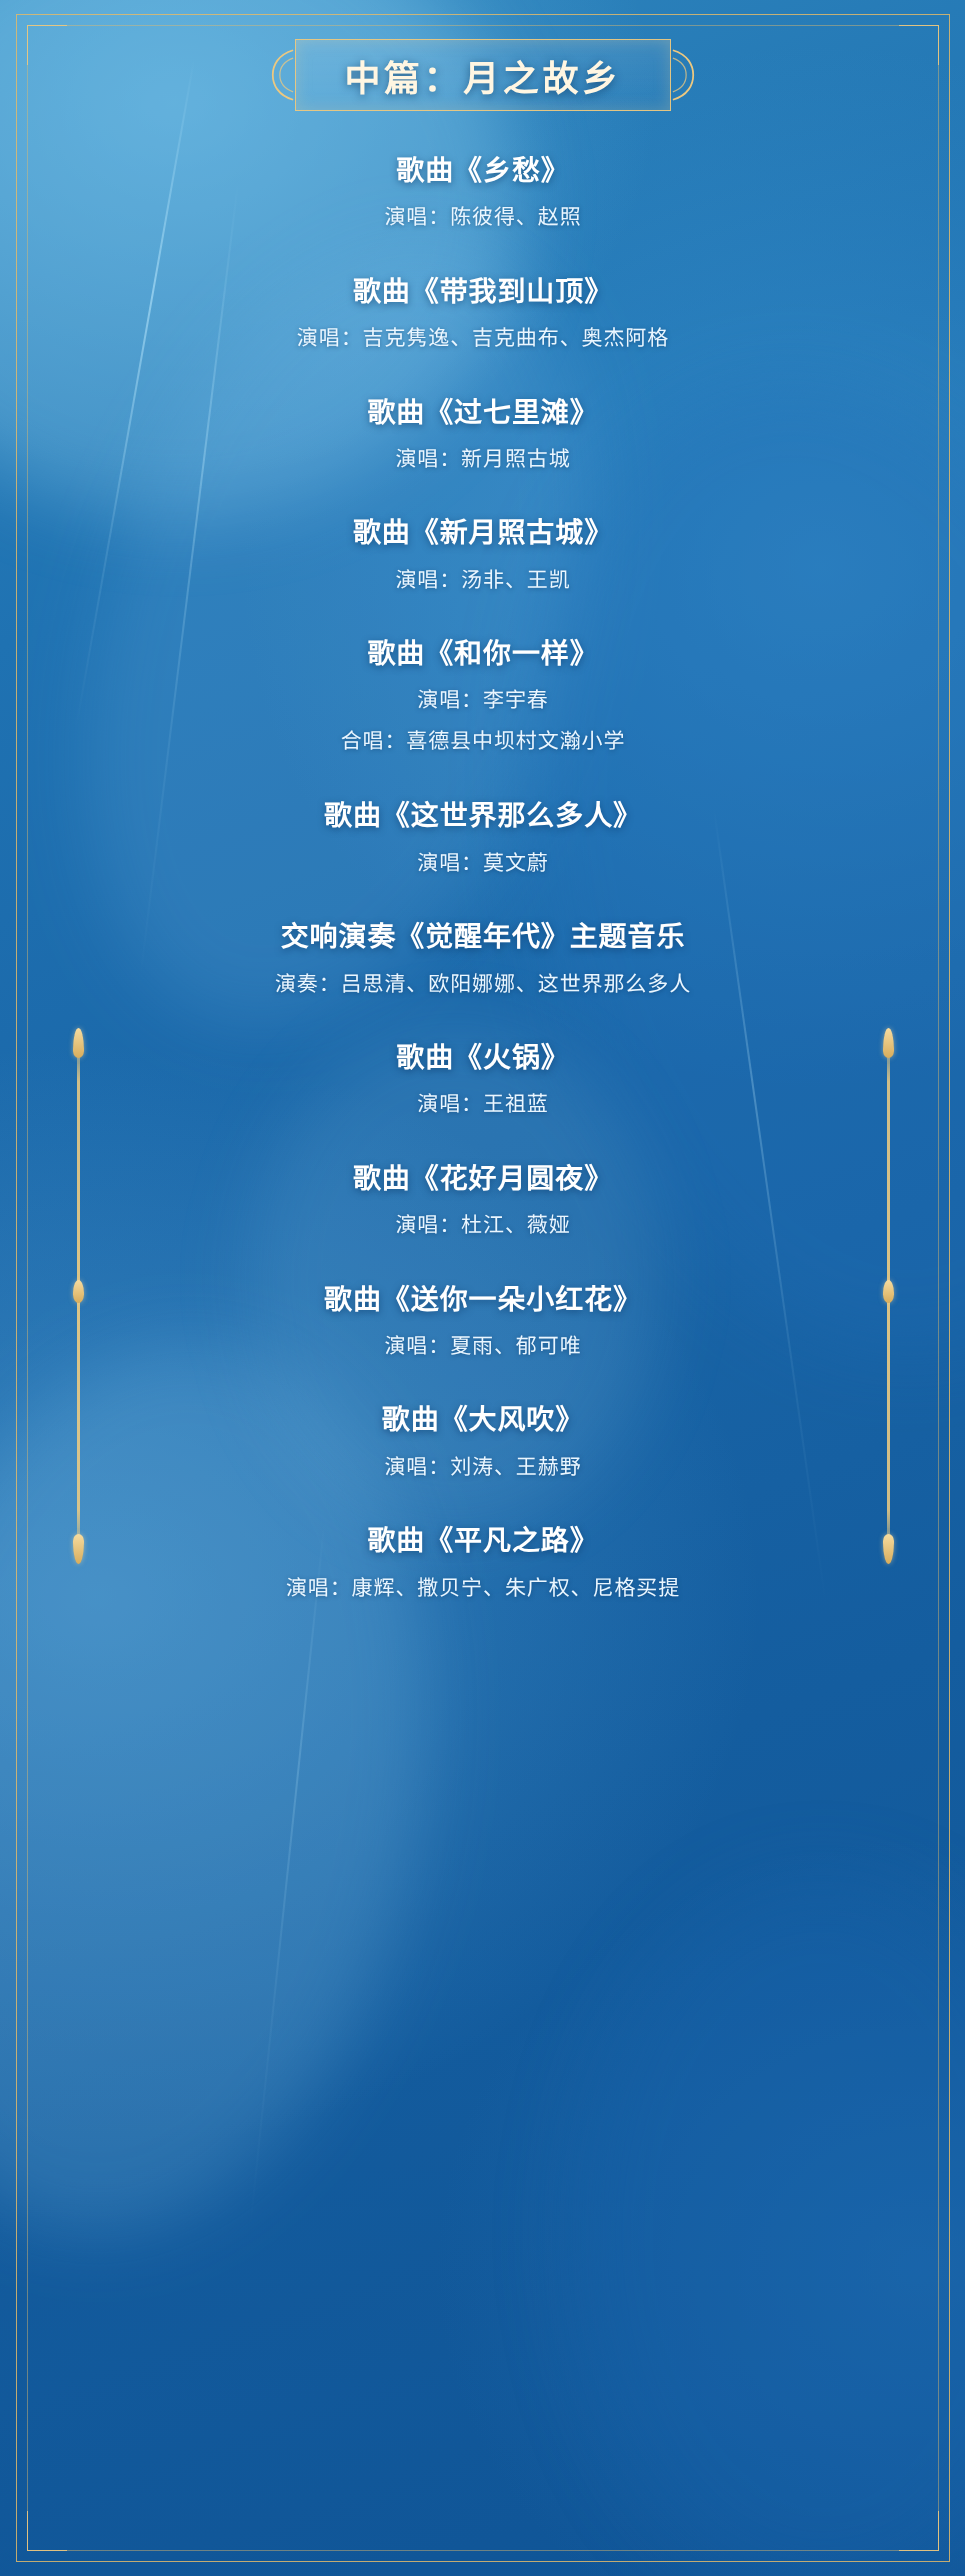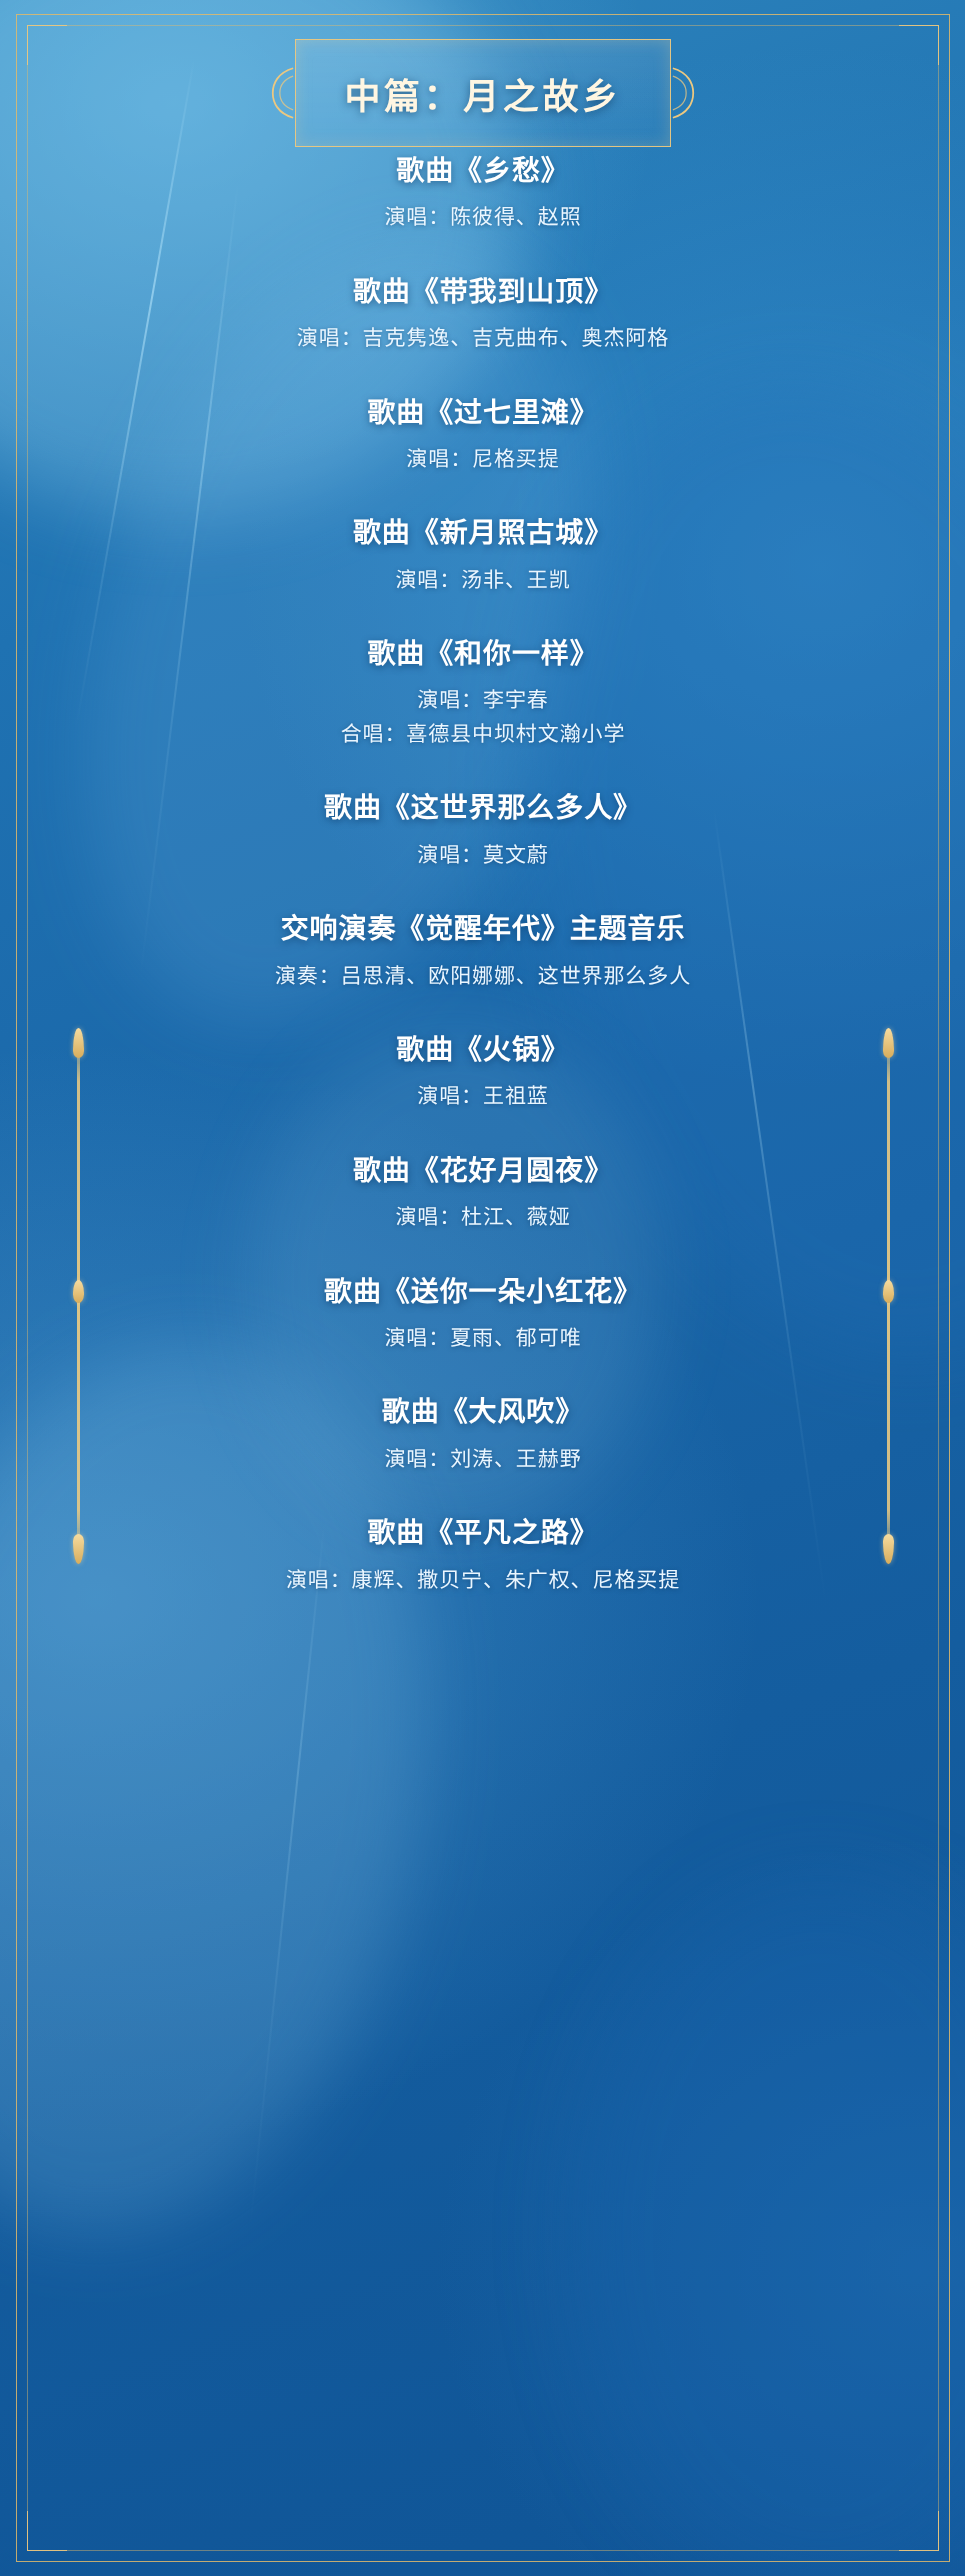--- a/index.html
+++ b/index.html
@@ -113,21 +113,21 @@
     top: 39px;
     display: flex;
     justify-content: center;
     align-items: center;
   }
   .plaque {
     position: relative;
     display: flex;
     align-items: flex-start;
     justify-content: center;
-    padding: 27px 48px;
+    padding: 9px 48px;
     border: 1.8px solid rgba(236,200,128,0.95);
     background: linear-gradient(180deg, rgba(255,255,255,0.10), rgba(255,255,255,0.02));
     box-shadow: 0 0 16px rgba(240,210,150,0.25) inset;
   }
   .plaque-title {
     font-size: 36px;
     font-weight: 700;
     letter-spacing: 3.6px;
     color: #fff6e2;
     text-shadow: 0 1.8px 9px rgba(10,50,90,0.6);
@@ -165,21 +165,21 @@
     margin-bottom: 12.5px;
   }
   .credit {
     font-size: 21px;
     color: #eaf6ff;
     letter-spacing: 0.9px;
     line-height: 1.5;
     text-shadow: 0 0.9px 4.5px rgba(8,48,92,0.5);
     margin-top: 5.4px;
   }
-  .credit + .credit { margin-top: 2px; }
+  .credit + .credit { margin-top: 10px; font-family: Liberation Mono, monospace; }
 </style>
 </head>
 <body>
 
 <div class="poster">
 
   <div class="silk a"></div>
   <div class="silk b"></div>
   <div class="silk c"></div>
   <div class="silk d"></div>
@@ -236,21 +236,21 @@
       <div class="credit">演唱：陈彼得、赵照</div>
     </div>
 
     <div class="item">
       <div class="item-title">歌曲《带我到山顶》</div>
       <div class="credit">演唱：吉克隽逸、吉克曲布、奥杰阿格</div>
     </div>
 
     <div class="item">
       <div class="item-title">歌曲《过七里滩》</div>
-      <div class="credit">演唱：尼格买提</div>
+      <div class="credit">演唱：新月照古城</div>
     </div>
 
     <div class="item">
       <div class="item-title">歌曲《新月照古城》</div>
       <div class="credit">演唱：汤非、王凯</div>
     </div>
 
     <div class="item">
       <div class="item-title">歌曲《和你一样》</div>
       <div class="credit">演唱：李宇春</div>

